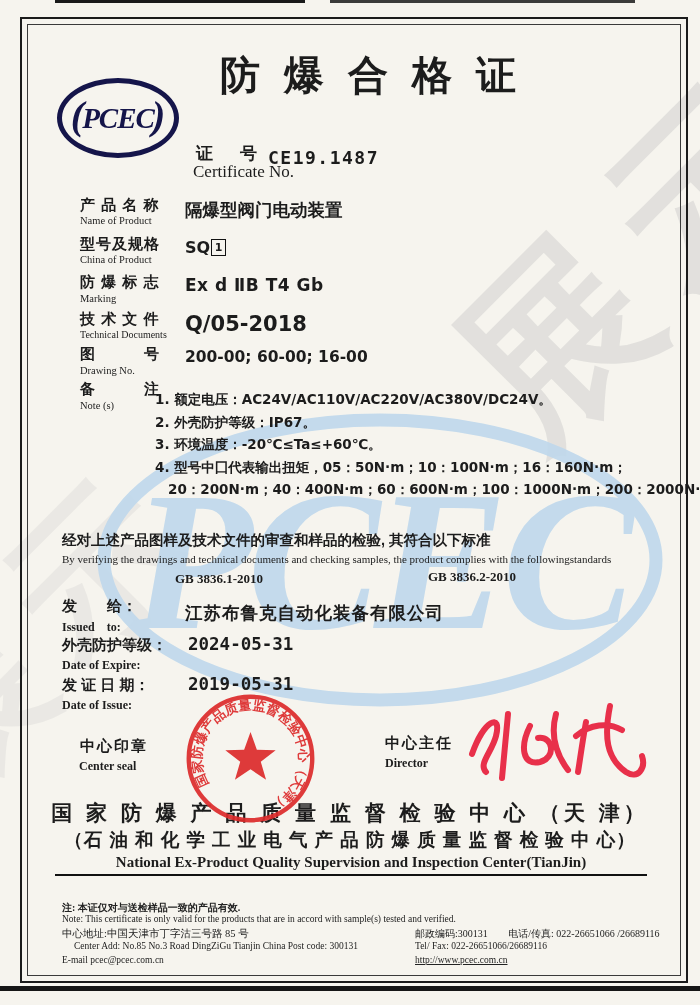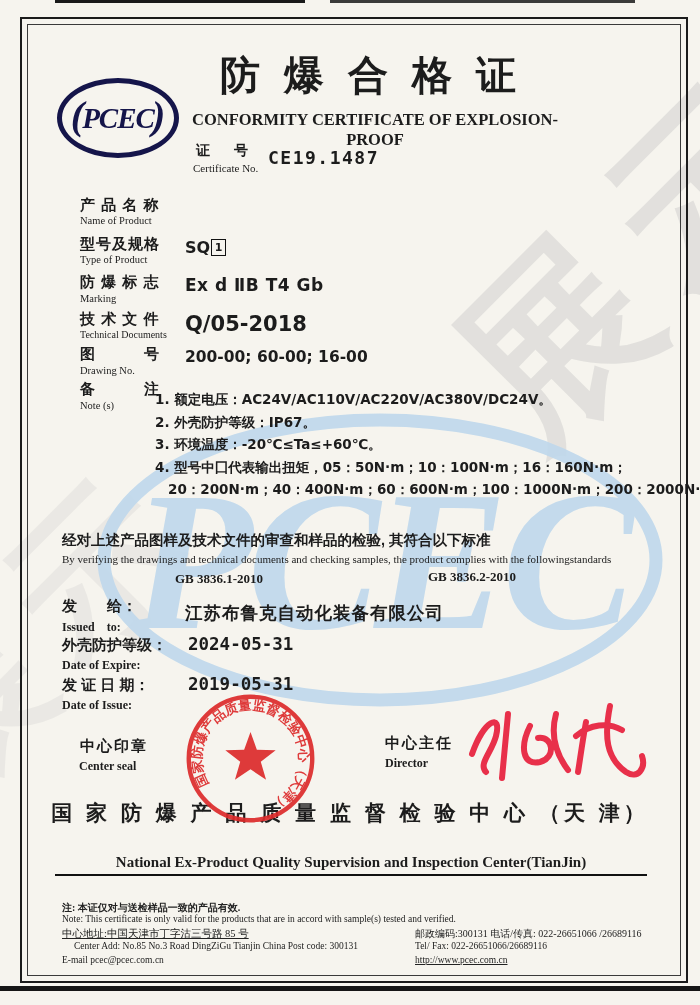--- a/index.html
+++ b/index.html
@@ -22,22 +22,22 @@
   
   .logo{position:absolute;left:57px;top:78px;width:112px;height:70px;border:5px solid #15154a;border-radius:50%;
     display:flex;align-items:center;justify-content:center;z-index:2;background:transparent;}
   .logo span{font-style:italic;font-weight:bold;color:#15154a;font-family:"Liberation Serif",serif;}
   .logo .ltr{font-size:29px;letter-spacing:-1px;}
   .logo .par{font-size:40px;font-weight:bold;margin:0 -2px;transform:translateY(-3px);}
   .title-cn{position:absolute;left:170px;top:48px;width:420px;text-align:center;font-size:40px;font-weight:900;
     letter-spacing:24px;font-family:"Liberation Serif","DejaVu Serif",serif;z-index:2;}
   .title-en{position:absolute;left:165px;top:110px;width:420px;text-align:center;font-size:16.5px;font-weight:bold;
     font-family:"Liberation Serif","DejaVu Serif",serif;z-index:2;}
-  .certno-cn{position:absolute;left:196px;top:142px;font-size:14px;font-weight:bold;letter-spacing:5px;z-index:2;}
-  .certno-en{position:absolute;left:193px;top:162px;font-size:11px;font-family:"Liberation Serif",serif;z-index:2;}
+  .certno-cn{position:absolute;left:196px;top:142px;font-size:17px;font-weight:bold;letter-spacing:5px;z-index:2;}
+  .certno-en{position:absolute;left:193px;top:162px;font-size:17px;font-family:"Liberation Serif",serif;z-index:2;}
   .certno-val{position:absolute;left:268px;top:147px;font-size:18px;font-weight:bold;letter-spacing:1.5px;
     font-family:"DejaVu Sans Mono","Liberation Mono",monospace;z-index:2;}
   
   .lab-cn{position:absolute;left:80px;font-size:15px;font-weight:bold;letter-spacing:1px;z-index:2;white-space:nowrap;}
   .lab-en{position:absolute;left:80px;font-size:10.5px;font-family:"Liberation Serif",serif;z-index:2;white-space:nowrap;}
   .val{position:absolute;left:185px;font-weight:bold;z-index:2;white-space:nowrap;font-family:"DejaVu Sans",sans-serif;}
   .box1{display:inline-block;border:1.7px solid #111;width:13px;height:15px;line-height:15px;text-align:center;
     font-size:11px;font-weight:bold;vertical-align:2px;margin-left:1px;}
   .notes{position:absolute;left:155px;top:388px;z-index:2;font-weight:bold;font-size:13.5px;line-height:22.5px;
     font-family:"DejaVu Sans",sans-serif;white-space:nowrap;}
@@ -60,25 +60,25 @@
     letter-spacing:4px;z-index:2;white-space:nowrap;}
   .org2{position:absolute;left:0;top:827px;width:700px;text-align:center;font-size:18.5px;font-weight:900;
     letter-spacing:1px;z-index:2;white-space:nowrap;}
   .org3-wrap{position:absolute;left:55px;top:853px;width:592px;text-align:center;z-index:2;
     border-bottom:2.5px solid #111;padding-bottom:3px;}
   .org3{font-size:15px;font-weight:bold;font-family:"Liberation Serif","DejaVu Serif",serif;white-space:nowrap;margin-top:32px;}
   
   .foot{position:absolute;z-index:2;font-family:"Liberation Serif",serif;white-space:nowrap;color:#222;}
   .f-cnnote{left:62px;top:901px;font-size:10px;font-weight:bold;}
   .f-ennote{left:62px;top:914px;font-size:9.5px;}
-  .f-addr{left:62px;top:927px;font-size:10.5px;text-decoration:underline;}
+  .f-addr{left:62px;top:927px;font-size:10.5px;}
   .f-addr-en{left:62px;top:941px;font-size:9.5px;padding-left:12px;}
   .f-email{left:62px;top:955px;font-size:9.5px;}
   .f-post{left:415px;top:927px;font-size:10px;}
-  .f-post .gap{font-family:Liberation Serif, serif;}
+  .f-post .gap{margin-left:18px;font-family:Liberation Serif, serif;}
   .f-telen{left:415px;top:941px;font-size:9.5px;}
   .f-web{left:415px;top:955px;font-size:9.5px;text-decoration:underline;}
 </style>
 </head>
 <body>
 
 <div class="page">
 
   <div class="top-artifact" style="left:55px;width:250px;"></div>
   <div class="top-artifact" style="left:330px;width:305px;opacity:.85;"></div>
@@ -93,30 +93,30 @@
 
   <div class="frame-outer"></div>
   <div class="frame-inner"></div>
 
   <div class="logo">
     <span class="par">(</span>
     <span class="ltr">PCEC</span>
     <span class="par">)</span>
   </div>
   <div class="title-cn">防爆合格证</div>
-  <div class="title-en">CONFORMITY CERTIFICATE OF EXPLOSION-PROOF</div>
   <div class="certno-cn">证　号</div>
   <div class="certno-en">Certificate No.</div>
   <div class="certno-val">CE19.1487</div>
 
   <div class="lab-cn" style="top:196px">产 品 名 称</div>
   <div class="lab-en" style="top:215px">Name of Product</div>
+  <div class="val" style="top:198px;font-size:17.5px">隔爆型阀门电动装置</div>
 
   <div class="lab-cn" style="top:235px">型号及规格</div>
-  <div class="lab-en" style="top:254px">Type of Product</div>
+  <div class="lab-en" style="top:254px">China of Product</div>
   <div class="val" style="top:238px;font-size:16px">
     <span>SQ</span><span class="box1">1</span>
   </div>
 
   <div class="lab-cn" style="top:273px">防 爆 标 志</div>
   <div class="lab-en" style="top:293px">Marking</div>
   <div class="val" style="top:275px;font-size:17px;letter-spacing:.5px">Ex d ⅡB T4 Gb</div>
 
   <div class="lab-cn" style="top:310px">技 术 文 件</div>
   <div class="lab-en" style="top:329px;font-size:10px">Technical Documents</div>
@@ -177,20 +177,21 @@
       <path d="M50,22 C48,45 46,66 44,86"></path>
       <path d="M72,34 C62,54 64,74 82,70 C98,66 96,44 80,46"></path>
       <path d="M98,22 C92,44 98,62 110,78"></path>
       <path d="M128,30 C124,52 122,68 120,80"></path>
       <path d="M118,44 C132,32 150,30 164,38"></path>
       <path d="M152,14 C146,44 148,66 168,80 C180,88 188,76 184,64"></path>
     </g>
   </svg>
 
   <div class="org1">国 家 防 爆 产 品 质 量 监 督 检 验 中 心 （天 津）</div>
+  <div class="org2">（石 油 和 化 学 工 业 电 气 产 品 防 爆 质 量 监 督 检 验 中 心）</div>
   <div class="org3-wrap">
     <span class="org3">National Ex-Product Quality Supervision and Inspection Center(TianJin)</span>
   </div>
 
   <div class="foot f-cnnote">注: 本证仅对与送检样品一致的产品有效.</div>
   <div class="foot f-ennote">Note: This certificate is only valid for the products that are in accord with sample(s) tested and verified.</div>
   <div class="foot f-addr">中心地址:中国天津市丁字沽三号路 85 号</div>
   <div class="foot f-addr-en">Center Add: No.85 No.3 Road DingZiGu Tianjin China Post code: 300131</div>
   <div class="foot f-email">E-mail pcec@pcec.com.cn</div>
   <div class="foot f-post">

